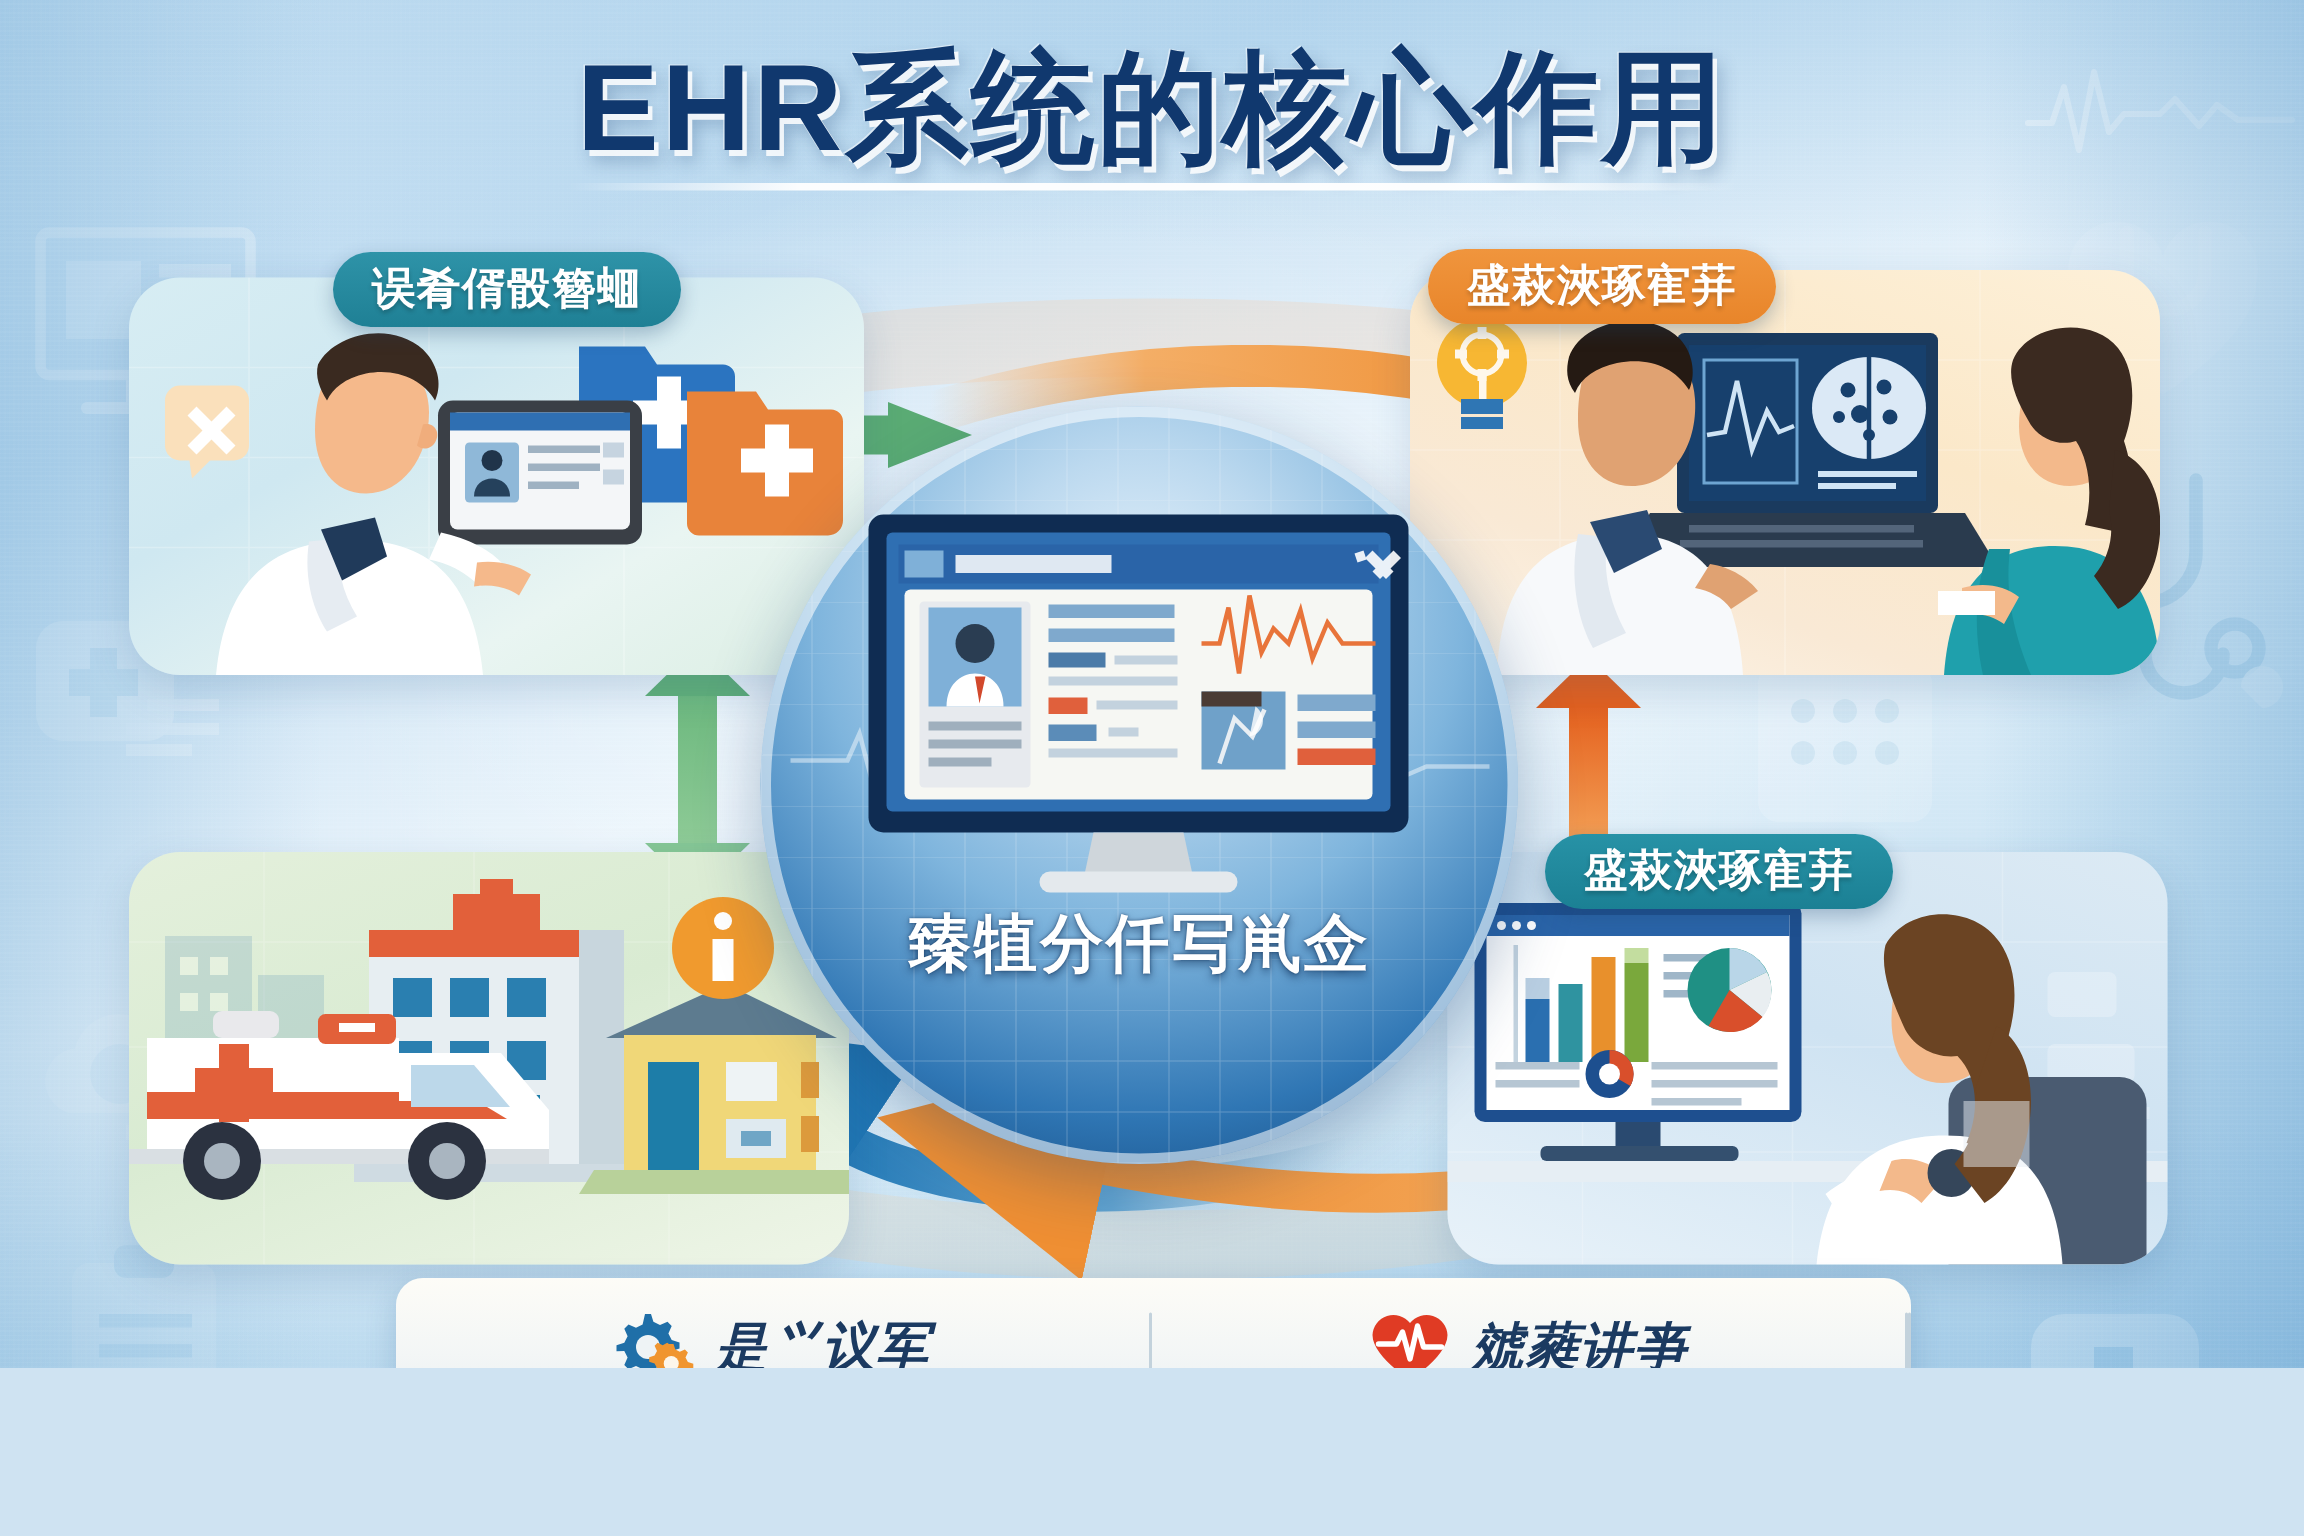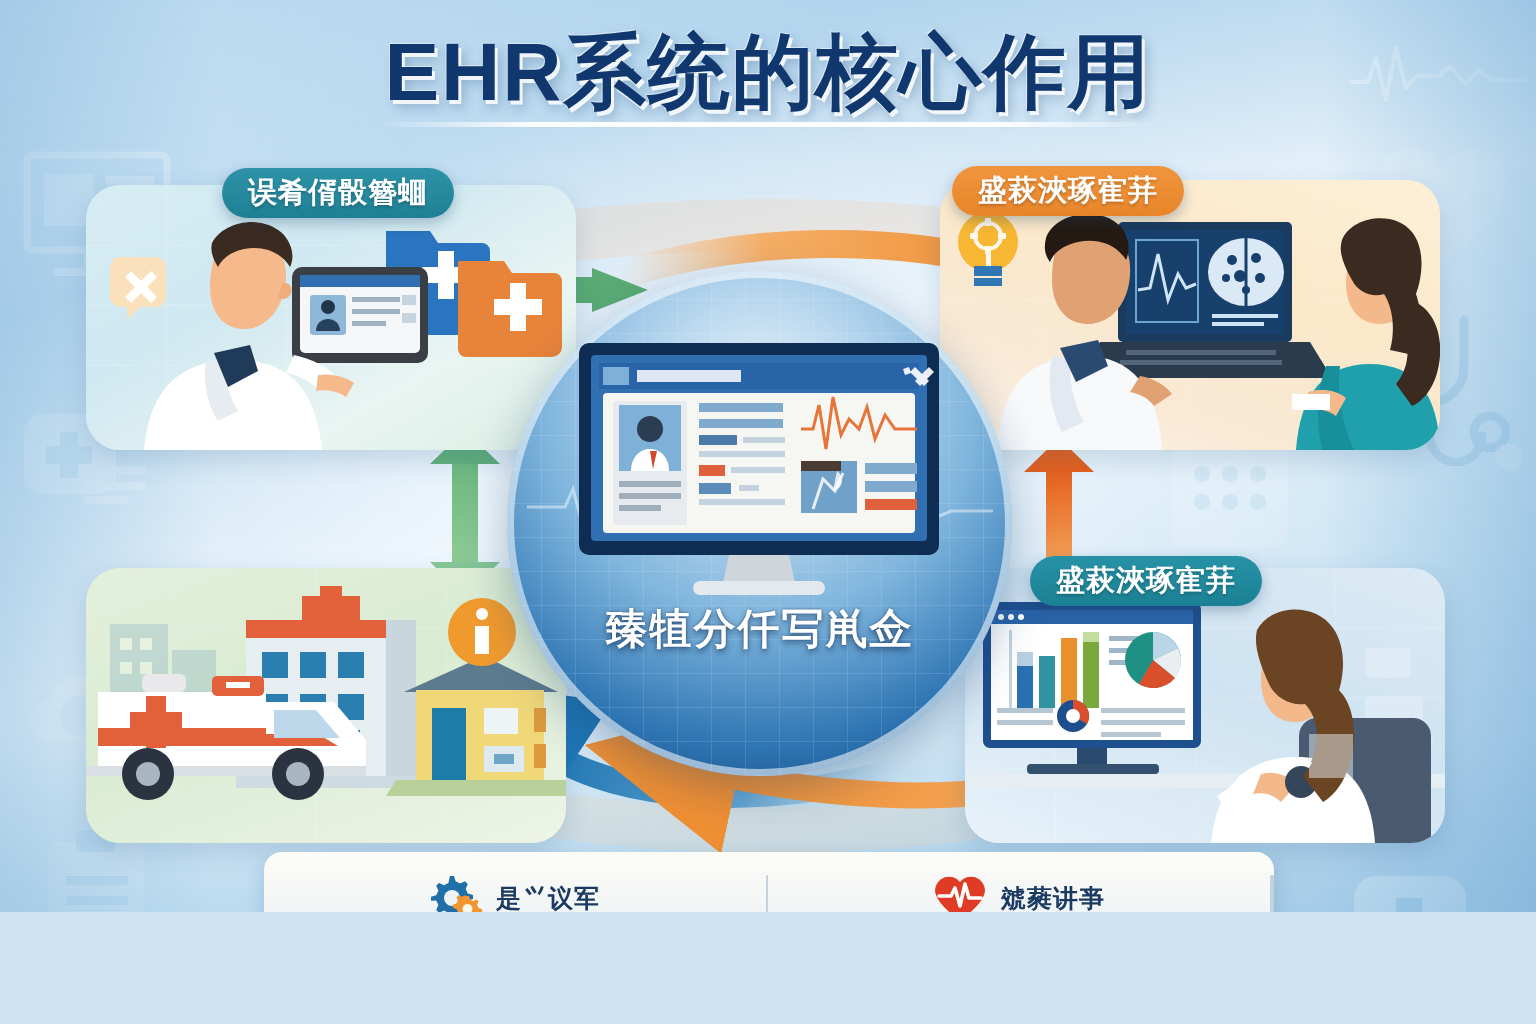--- a/index.html
+++ b/index.html
@@ -95,21 +95,21 @@
   }
 
   
   .footbar{
     position:absolute;left:264px;top:852px;width:1010px;height:92px;border-radius:18px;
     background:linear-gradient(180deg,#fdfcf7 0%,#f3f6f6 55%,#e9eff1 100%);
     box-shadow:0 7px 20px rgba(40,90,140,.22);
     display:flex;align-items:center;z-index:45;
   }
   .foot-item{flex:1;display:flex;align-items:center;justify-content:center;gap:14px;height:100%;}
-  .foot-txt{font-size:25px;font-weight:bold;color:#1b3a61;letter-spacing:1px;}
+  .foot-txt{font-size:35px;font-weight:bold;color:#1b3a61;letter-spacing:1px;font-style:italic;}
   .foot-div{width:2px;height:46px;background:#c3d2dc;border-radius:1px;}
 
   svg{overflow:visible;}
 </style>
 </head>
 <body>
 
 <div id="stage">
 
   <div class="bg-base"></div>

